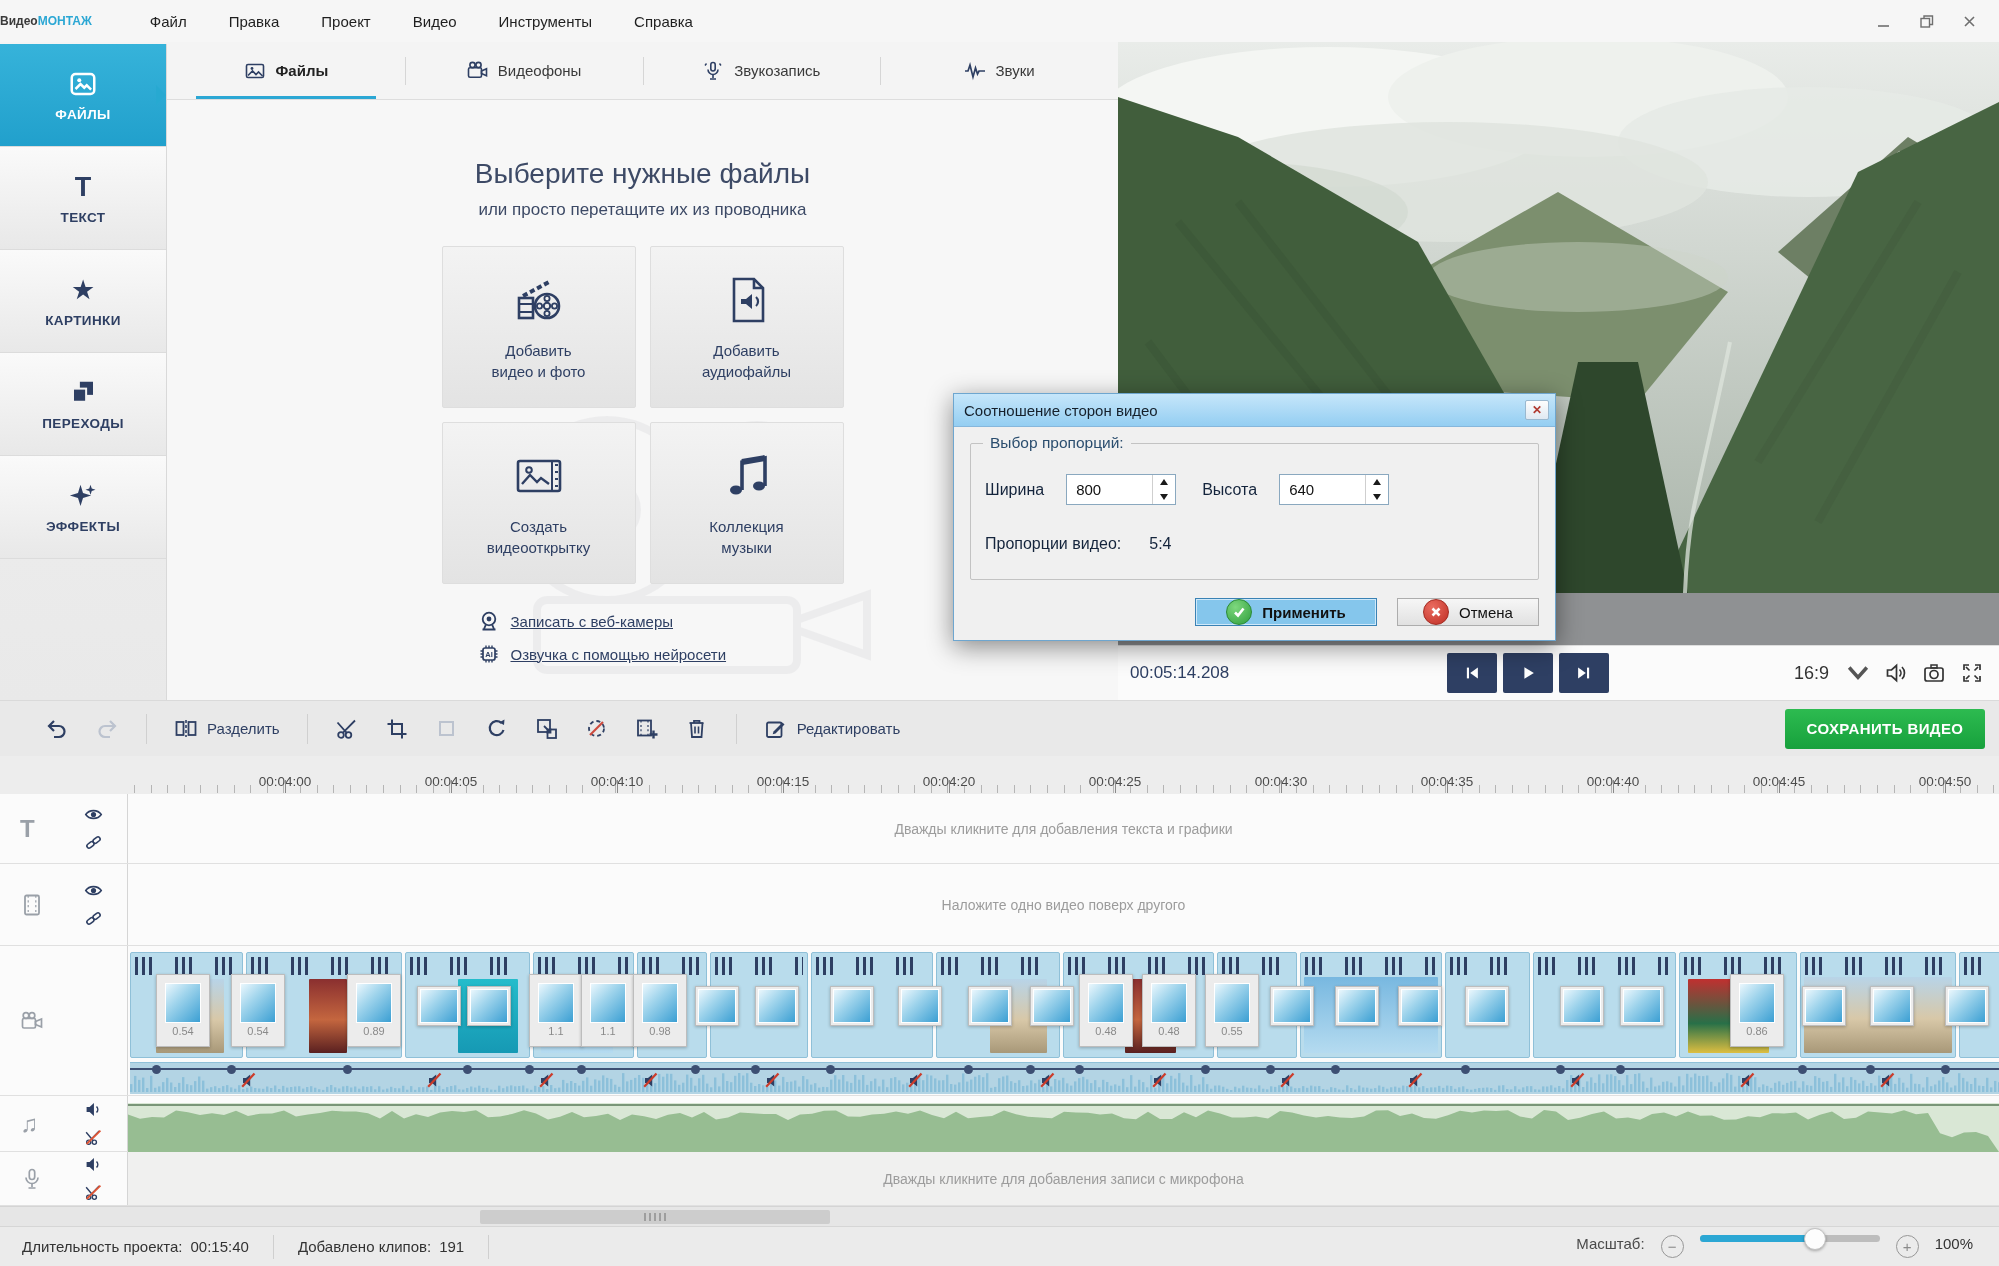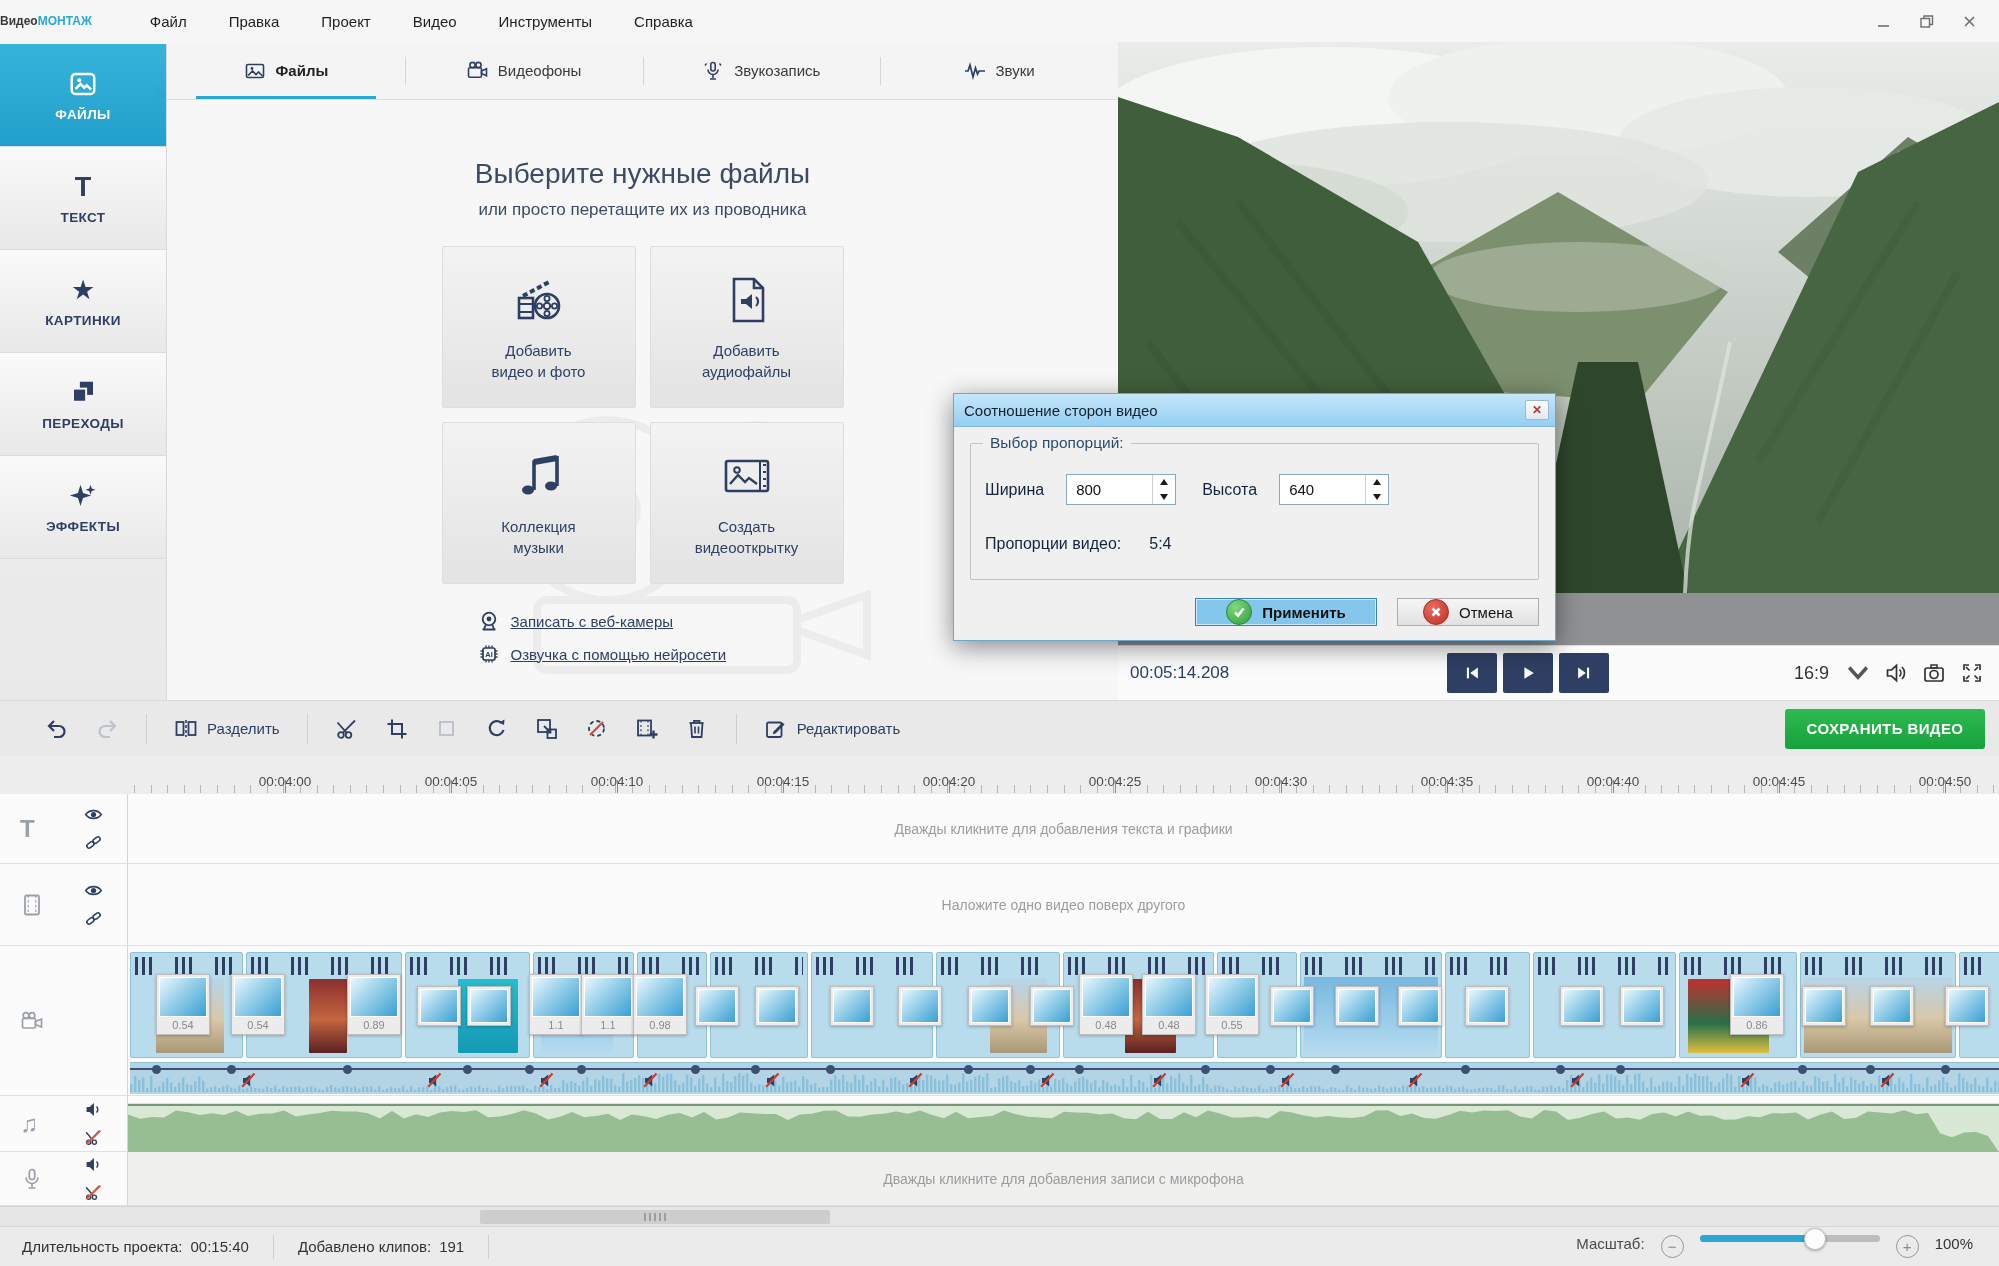--- a/index.html
+++ b/index.html
@@ -97,21 +97,21 @@
   .row-video{height:150px;}
   .row-music{height:56px;}
   .row-mic{height:54px;}
   .row-mic .tbody{background:#f0f0ef;}
 
   
   .clips{position:absolute;left:2px;top:6px;height:106px;display:flex;}
   .clip{flex:none;position:relative;background:#b9dcec;border:1px solid #8fc0d8;border-radius:2px;margin-right:3px;}
   .clip::before{content:"";position:absolute;left:4px;right:4px;top:4px;height:18px;background:repeating-linear-gradient(90deg,#2e3f63 0 3px,transparent 3px 7px,#2e3f63 7px 10px,transparent 10px 14px,#2e3f63 14px 17px,transparent 17px 40px);}
   .thumbp{position:absolute;top:26px;bottom:4px;border-radius:1px;}
-  .badge{position:absolute;width:54px;z-index:5;background:#ececec;border:1px solid #bdbdbd;box-shadow:0 1px 3px rgba(0,0,0,.25);padding:2px;}
+  .badge{position:absolute;width:54px;z-index:5;background:#ececec;border:1px solid #bdbdbd;box-shadow:0 1px 3px rgba(0,0,0,.25);padding:8px;}
   .badge .bfill{height:40px;border:1px solid #fff;background:linear-gradient(135deg,#eaf7fd 0%,#9fd4ec 40%,#3b9fd3 100%);}
   .badge .bval{display:block;text-align:center;font-size:11px;color:#8a8a8a;padding:2px 0 1px;}
   .badge.small{width:44px;padding:2px;}
   .badge.small .bfill{height:34px;}
   .audio-strip{position:absolute;left:2px;right:0;top:116px;height:32px;background:#b3d4e4;border-top:1px solid #8fc0d8;}
   .env-line{position:absolute;left:0;right:0;top:5px;height:2px;background:#3d4f73;}
   .kdot{position:absolute;top:2px;width:9px;height:9px;border-radius:50%;background:#3d4f73;}
   .mutei{position:absolute;top:9px;}
 
   
@@ -312,41 +312,41 @@
                   <path d="M22 27 h5 l6-5 v15 l-6-5 h-5 z" fill="currentColor"></path>
                   <path d="M37 25 a6 6 0 0 1 0 9" stroke="currentColor" fill="none" stroke-width="2.2"></path>
                 </svg>
               </span>
               <span class="fbtn-label">Добавить
 аудиофайлы</span>
             </div>
             <div class="fbtn">
               <span class="fbtn-icon">
                 <svg viewBox="0 0 56 56">
-                  <ellipse cx="17" cy="42" rx="6" ry="4.5" fill="currentColor"></ellipse>
-                  <ellipse cx="40" cy="38" rx="6" ry="4.5" fill="currentColor"></ellipse>
-                  <path d="M23 42 V14 L46 10 V38" stroke="currentColor" stroke-width="3.6" fill="none"></path>
-                  <path d="M23 14 L46 10" stroke="currentColor" stroke-width="6"></path>
-                </svg>
-              </span>
-              <span class="fbtn-label">Коллекция
-музыки</span>
-            </div>
-            <div class="fbtn">
-              <span class="fbtn-icon">
-                <svg viewBox="0 0 56 56">
                   <rect x="7" y="13" width="42" height="30" rx="2" stroke="currentColor" fill="none" stroke-width="2.6"></rect>
                   <path d="M41 13 v30" stroke="currentColor" fill="none" stroke-width="2"></path>
                   <path d="M44 17 h3 M44 24 h3 M44 31 h3 M44 38 h3" stroke="currentColor" fill="none" stroke-width="2"></path>
                   <path d="M11 36 l8-9 7 7 4-4 8 6" stroke="currentColor" fill="none" stroke-width="2.4"></path>
                   <circle cx="18" cy="22" r="2.8" stroke="currentColor" fill="none" stroke-width="2"></circle>
                 </svg>
               </span>
               <span class="fbtn-label">Создать
 видеооткрытку</span>
+            </div>
+            <div class="fbtn">
+              <span class="fbtn-icon">
+                <svg viewBox="0 0 56 56">
+                  <ellipse cx="17" cy="42" rx="6" ry="4.5" fill="currentColor"></ellipse>
+                  <ellipse cx="40" cy="38" rx="6" ry="4.5" fill="currentColor"></ellipse>
+                  <path d="M23 42 V14 L46 10 V38" stroke="currentColor" stroke-width="3.6" fill="none"></path>
+                  <path d="M23 14 L46 10" stroke="currentColor" stroke-width="6"></path>
+                </svg>
+              </span>
+              <span class="fbtn-label">Коллекция
+музыки</span>
             </div>
           </div>
         <div class="flinks" id="flinks">
             <div class="flink">
               <span class="flink-icon">
                 <svg viewBox="0 0 22 22">
                   <circle cx="11" cy="9" r="6.3" stroke="currentColor" fill="none" stroke-width="1.8"></circle>
                   <circle cx="11" cy="9" r="2.4" fill="currentColor"></circle>
                   <path d="M7.8 14.8 L6 19 M14.2 14.8 L16 19 M4.5 19.5 h13" stroke="currentColor" fill="none" stroke-width="1.8"></path>
                 </svg>

